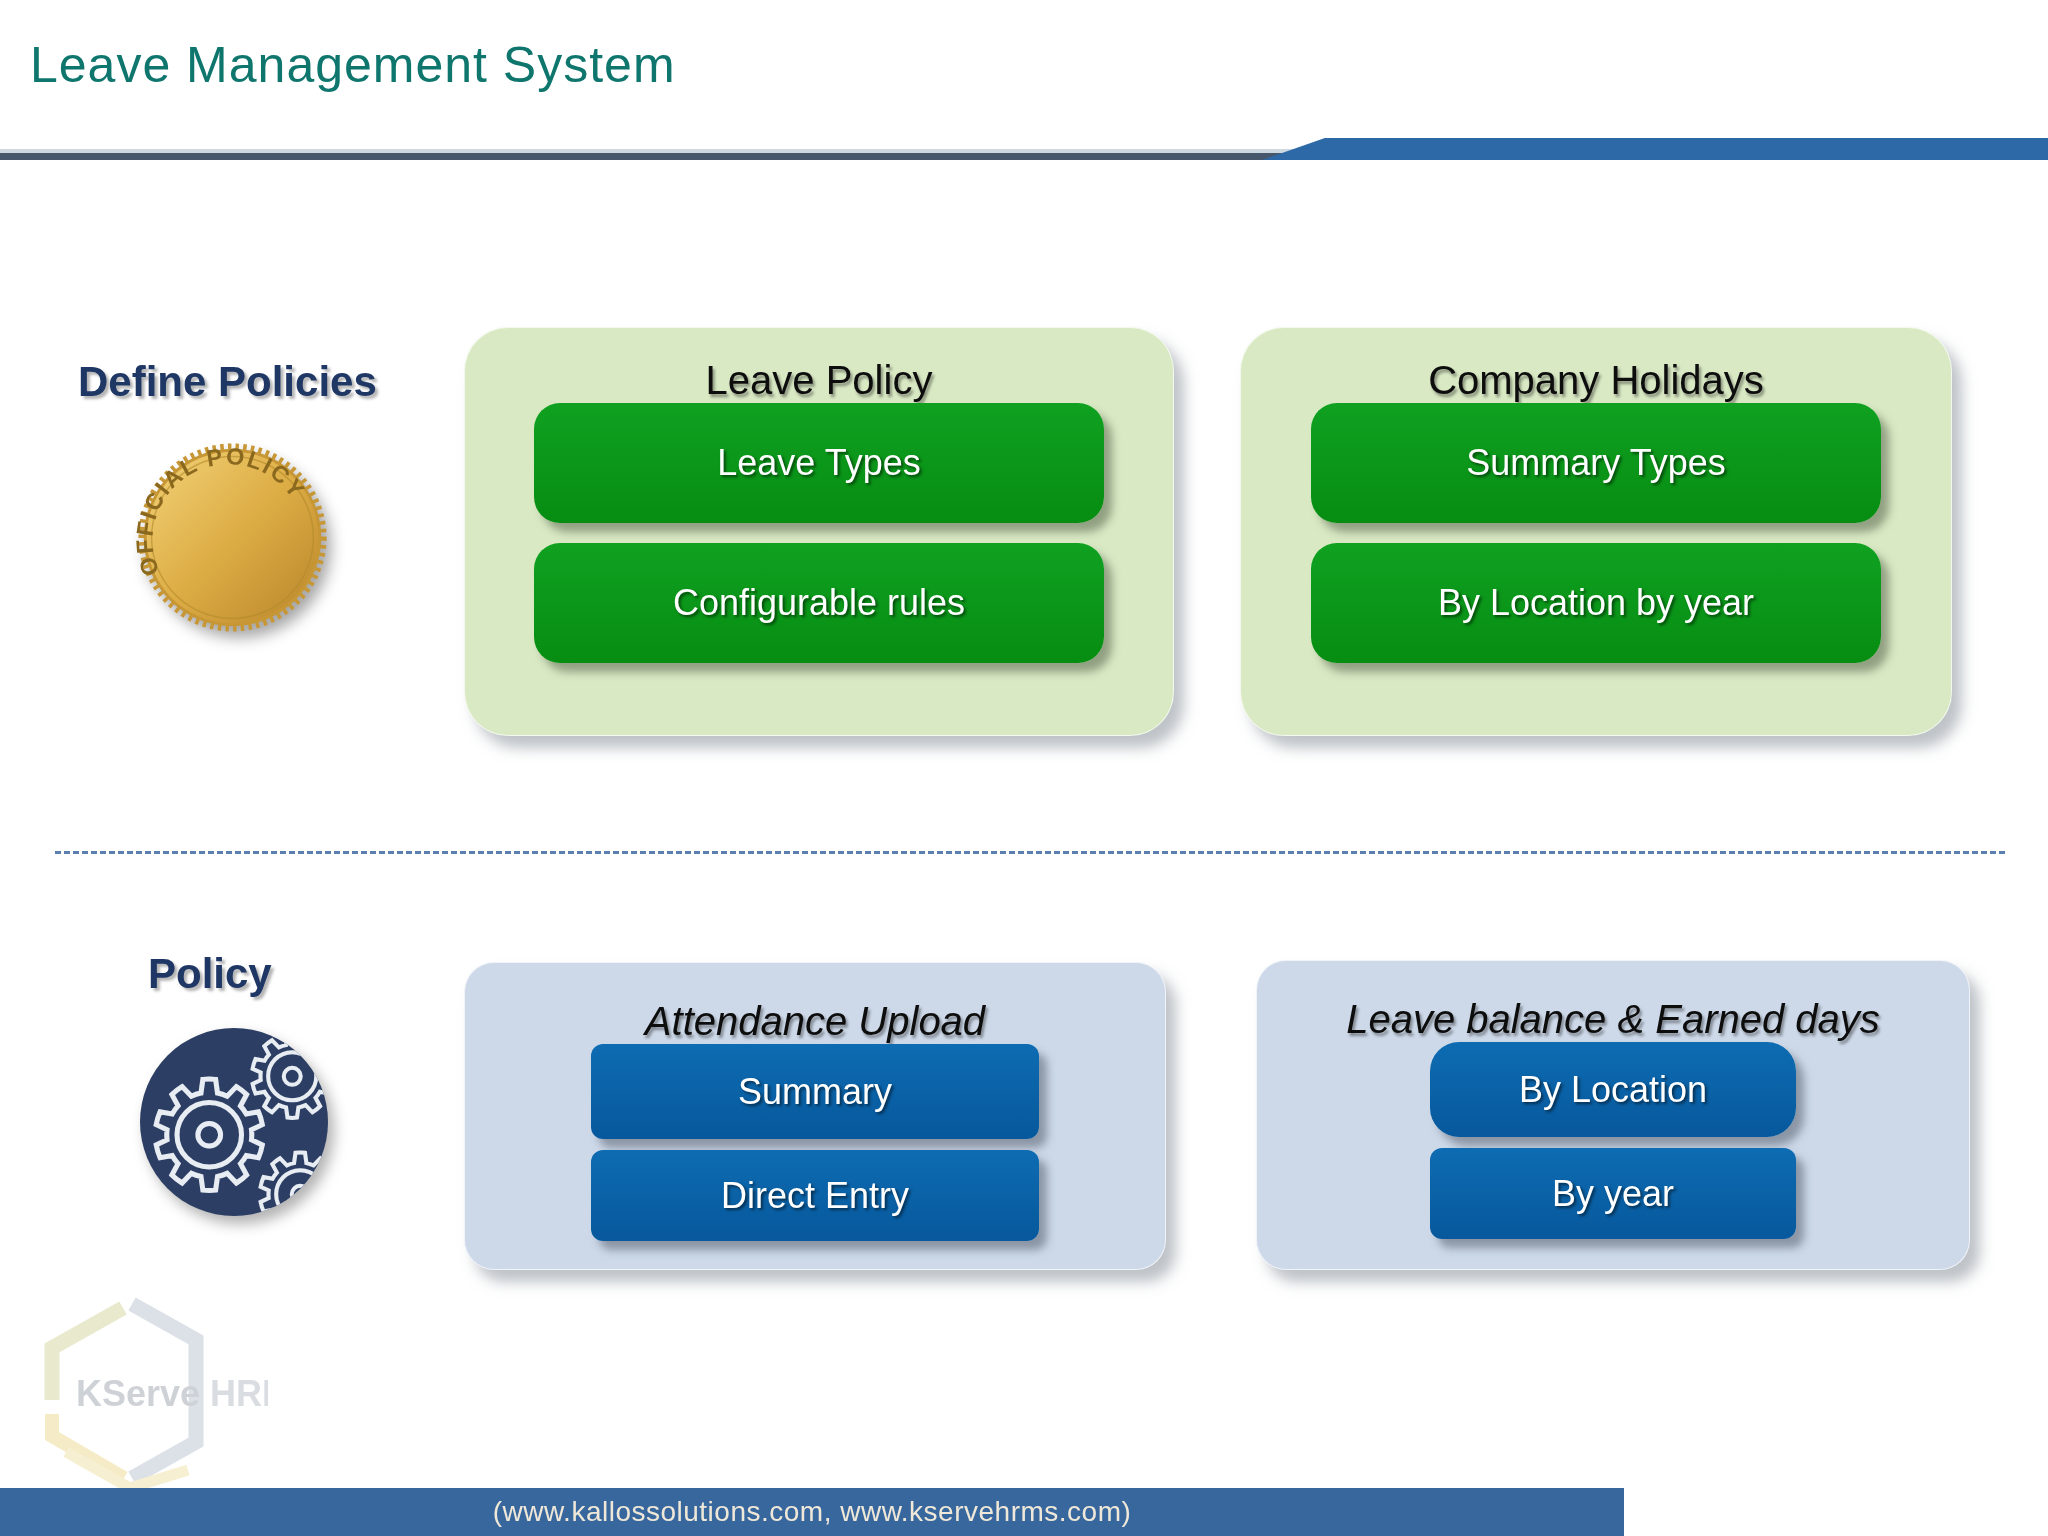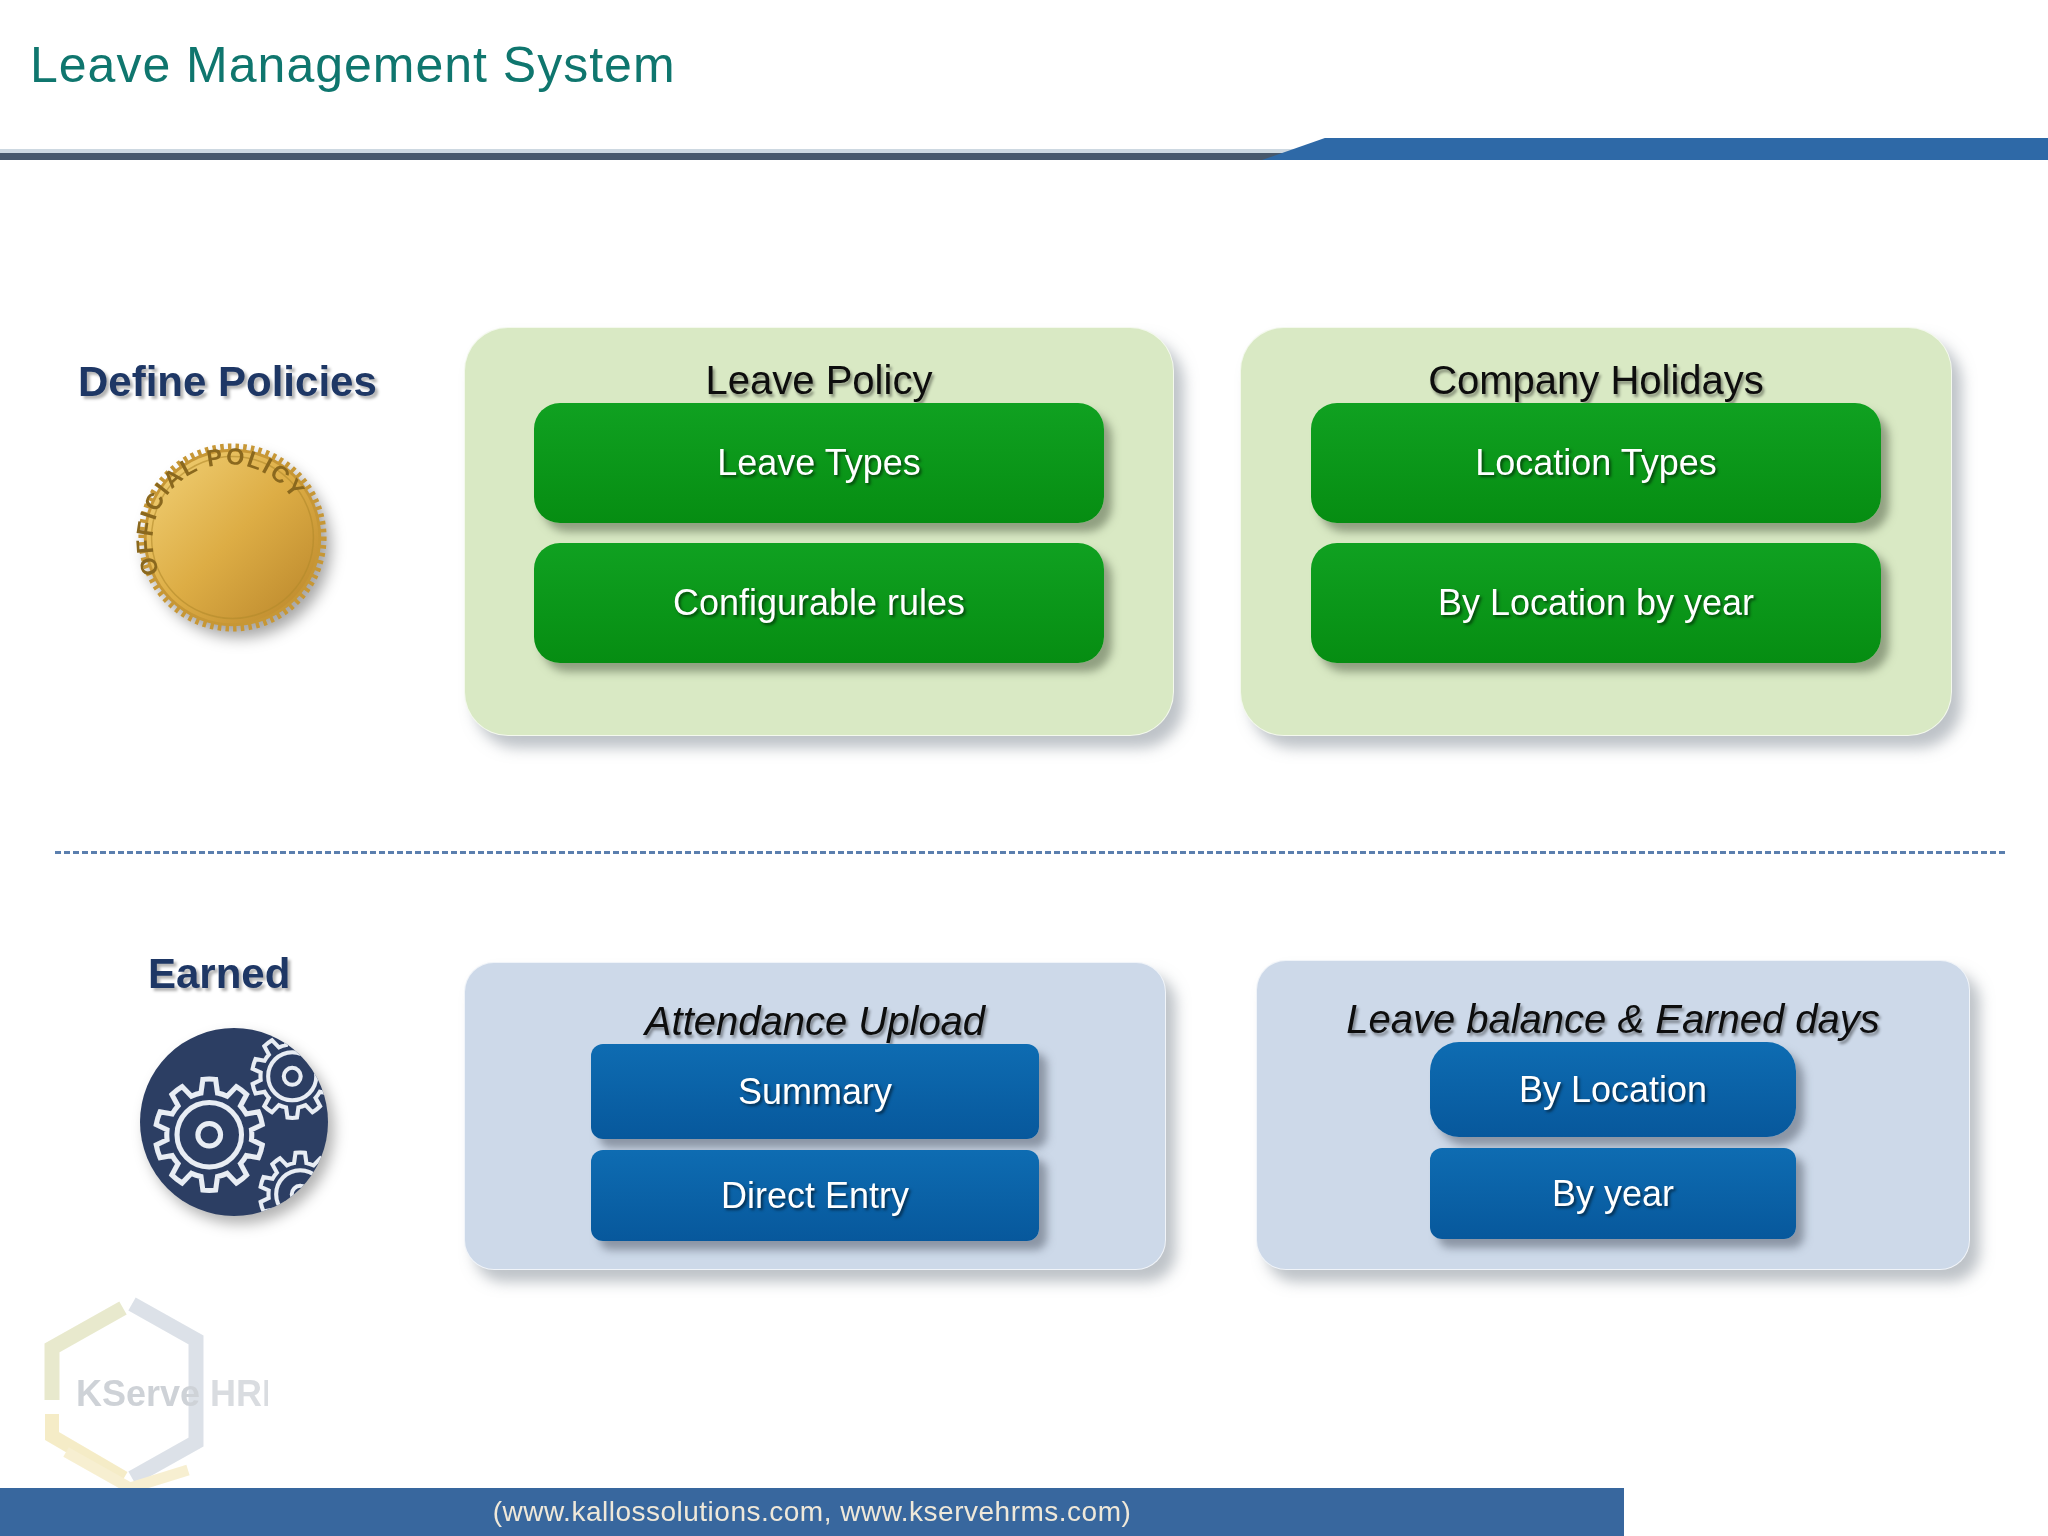--- a/index.html
+++ b/index.html
@@ -82,27 +82,27 @@
   </svg>
 
   <div class="card card-green" style="left:464px;top:327px;width:708px;height:407px;">
     <div class="card-title">Leave Policy</div>
     <div class="btn btn-green" style="width:570px;height:120px;">Leave Types</div>
     <div class="btn btn-green" style="width:570px;height:120px;">Configurable rules</div>
   </div>
 
   <div class="card card-green" style="left:1240px;top:327px;width:710px;height:407px;">
     <div class="card-title">Company Holidays</div>
-    <div class="btn btn-green" style="width:570px;height:120px;">Location Types</div>
+    <div class="btn btn-green" style="width:570px;height:120px;">Summary Types</div>
     <div class="btn btn-green" style="width:570px;height:120px;">By Location by year</div>
   </div>
 
   <div class="divider"></div>
 
-  <div class="section-label" style="left:148px;top:950px;">Earned</div>
+  <div class="section-label" style="left:148px;top:950px;">Policy</div>
 
   <svg class="gears-svg" width="196" height="196" viewBox="-98 -98 196 196">
     <defs>
         <clipPath id="gclip">
           <circle r="94"></circle>
         </clipPath>
       </defs>
     <circle r="94" fill="#2c3e63"></circle>
     <g clip-path="url(#gclip)" stroke="#e8edf4" fill="none" font-family="DejaVu Sans, sans-serif">
       <text x="-92" y="66" font-size="150" stroke-width="5">⚙</text>

